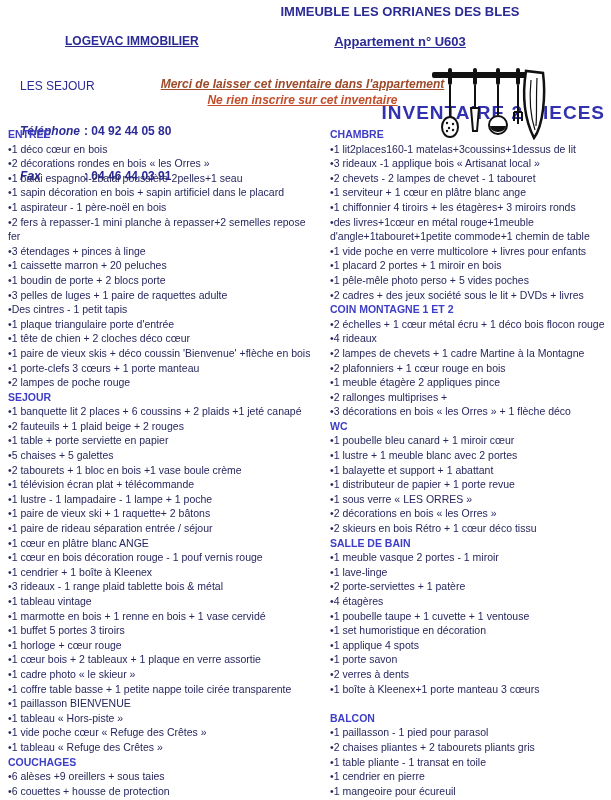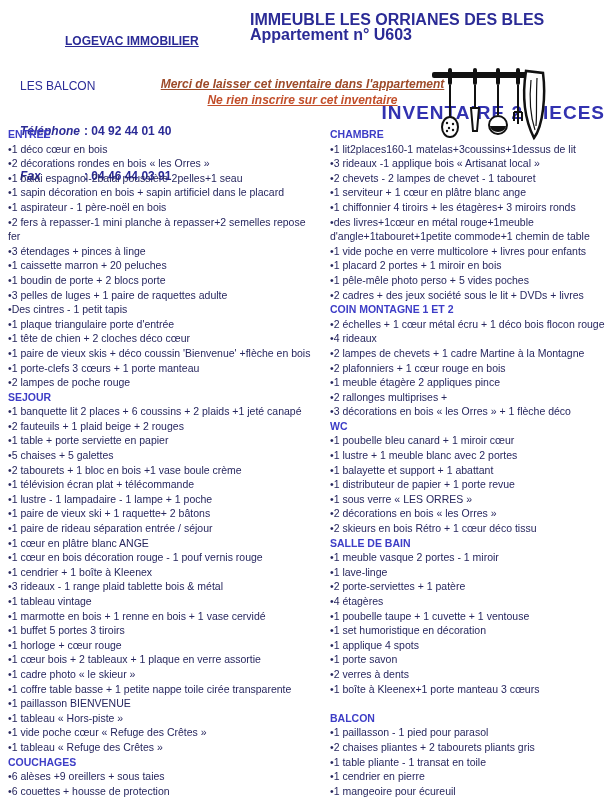--- a/index.html
+++ b/index.html
@@ -13,22 +13,22 @@
   *{margin:0;padding:0;box-sizing:border-box;}
   html,body{width:611px;height:800px;overflow:hidden;background:#ffffff;}
   body{font-family:"Liberation Sans",sans-serif;color:var(--body-text);position:relative;}
   .page{position:absolute;inset:0;background:#fff;}
 
   
   .agency{position:absolute;left:20px;top:4px;font-size:12px;line-height:15px;color:var(--navy);white-space:pre;}
   .agency .name{font-weight:bold;text-decoration:underline;padding-left:45px;}
   .agency .row{display:flex;font-weight:bold;}
   .agency .lbl{width:64px;font-style:italic;}
-  .building{position:absolute;left:250px;top:12px;width:300px;color:var(--navy);font-weight:bold;font-size:16px;line-height:15px;}
-  .building .apt{}
+  .building{position:absolute;left:250px;top:4px;width:300px;text-align:center;color:var(--navy);font-weight:bold;font-size:13px;line-height:15px;}
+  .building .apt{margin-top:15px;text-decoration:underline;}
 
   .notices{position:absolute;left:0;top:76px;width:605px;text-align:center;}
   .notice{font-size:12px;line-height:16px;font-weight:bold;font-style:italic;text-decoration:underline;}
   .notice.n1{color:var(--notice-brown);}
   .notice.n2{color:var(--notice-orange);}
   .doc-title{position:absolute;left:0;top:102px;width:605px;text-align:right;
     font-size:19px;font-weight:bold;letter-spacing:1px;color:var(--title-blue);}
 
   
   .clipart{position:absolute;left:430px;top:68px;width:118px;height:80px;}
@@ -41,24 +41,24 @@
   .inv-item{color:var(--body-text);}
   .line-gap{height:14.6px;}
 </style>
 </head>
 <body>
 
 <div class="page">
 
   <div class="agency">
     <div class="name">LOGEVAC IMMOBILIER</div>
-    <div>LES BALCON</div>
+    <div>LES SEJOUR</div>
     <div class="row">
       <span class="lbl">Téléphone</span>
-      <span>: 04 92 44 01 40</span>
+      <span>: 04 92 44 05 80</span>
     </div>
     <div class="row">
       <span class="lbl">Fax</span>
       <span>: 04 46 44 03 91</span>
     </div>
   </div>
 
   <div class="building">
     <div>IMMEUBLE LES ORRIANES DES BLES</div>
     <div class="apt">Appartement n° U603</div>

